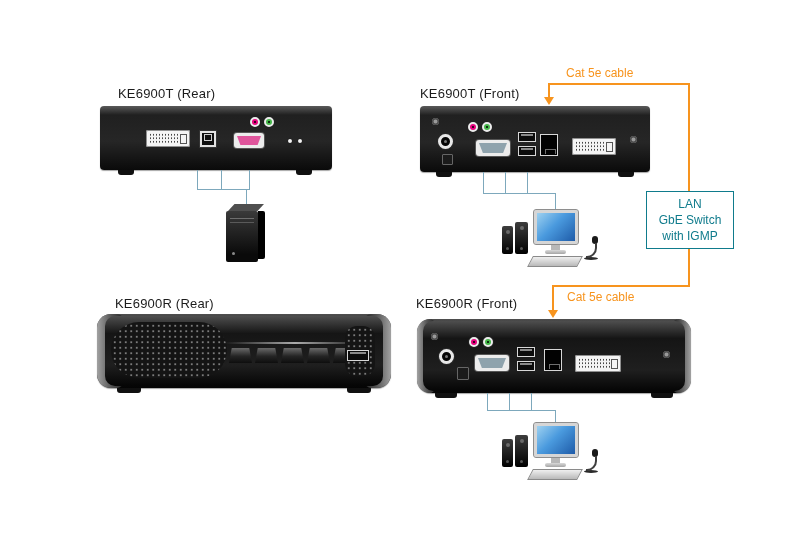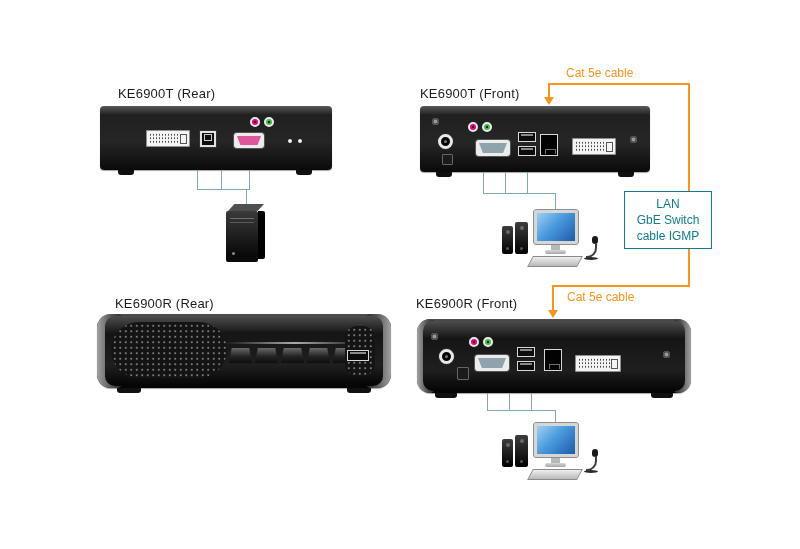--- a/index.html
+++ b/index.html
@@ -151,24 +151,24 @@
     <div class="mic-stem" style="left:86px;top:37px;width:9px;height:13px;"></div>
     <div class="mic-base" style="left:84px;top:51px;width:14px;height:3px;"></div>
   </div>
 
   <div class="cable-label" style="left:566px;top:66px;">Cat 5e cable</div>
   <div class="oline-h" style="left:549px;top:83px;width:141px;"></div>
   <div class="oline-v" style="left:548px;top:83px;height:14px;"></div>
   <div class="oarrow" style="left:544px;top:97px;"></div>
   <div class="oline-v" style="left:688px;top:83px;height:108px;"></div>
 
-  <div class="switch-box" style="left:624px;top:191px;width:88px;height:58px;">
+  <div class="switch-box" style="left:646px;top:191px;width:88px;height:58px;">
     <span>LAN</span>
     <span>GbE Switch</span>
-    <span>cable IGMP</span>
+    <span>with IGMP</span>
   </div>
 
   <div class="oline-v" style="left:688px;top:249px;height:37px;"></div>
   <div class="oline-h" style="left:553px;top:285px;width:137px;"></div>
   <div class="oline-v" style="left:552px;top:285px;height:25px;"></div>
   <div class="oarrow" style="left:548px;top:310px;"></div>
   <div class="cable-label" style="left:567px;top:290px;">Cat 5e cable</div>
 
   <div class="device device-r" style="left:97px;top:314px;width:294px;height:74px;">
     <div class="cap cap-l" style="left:0;width:26px;"></div>

